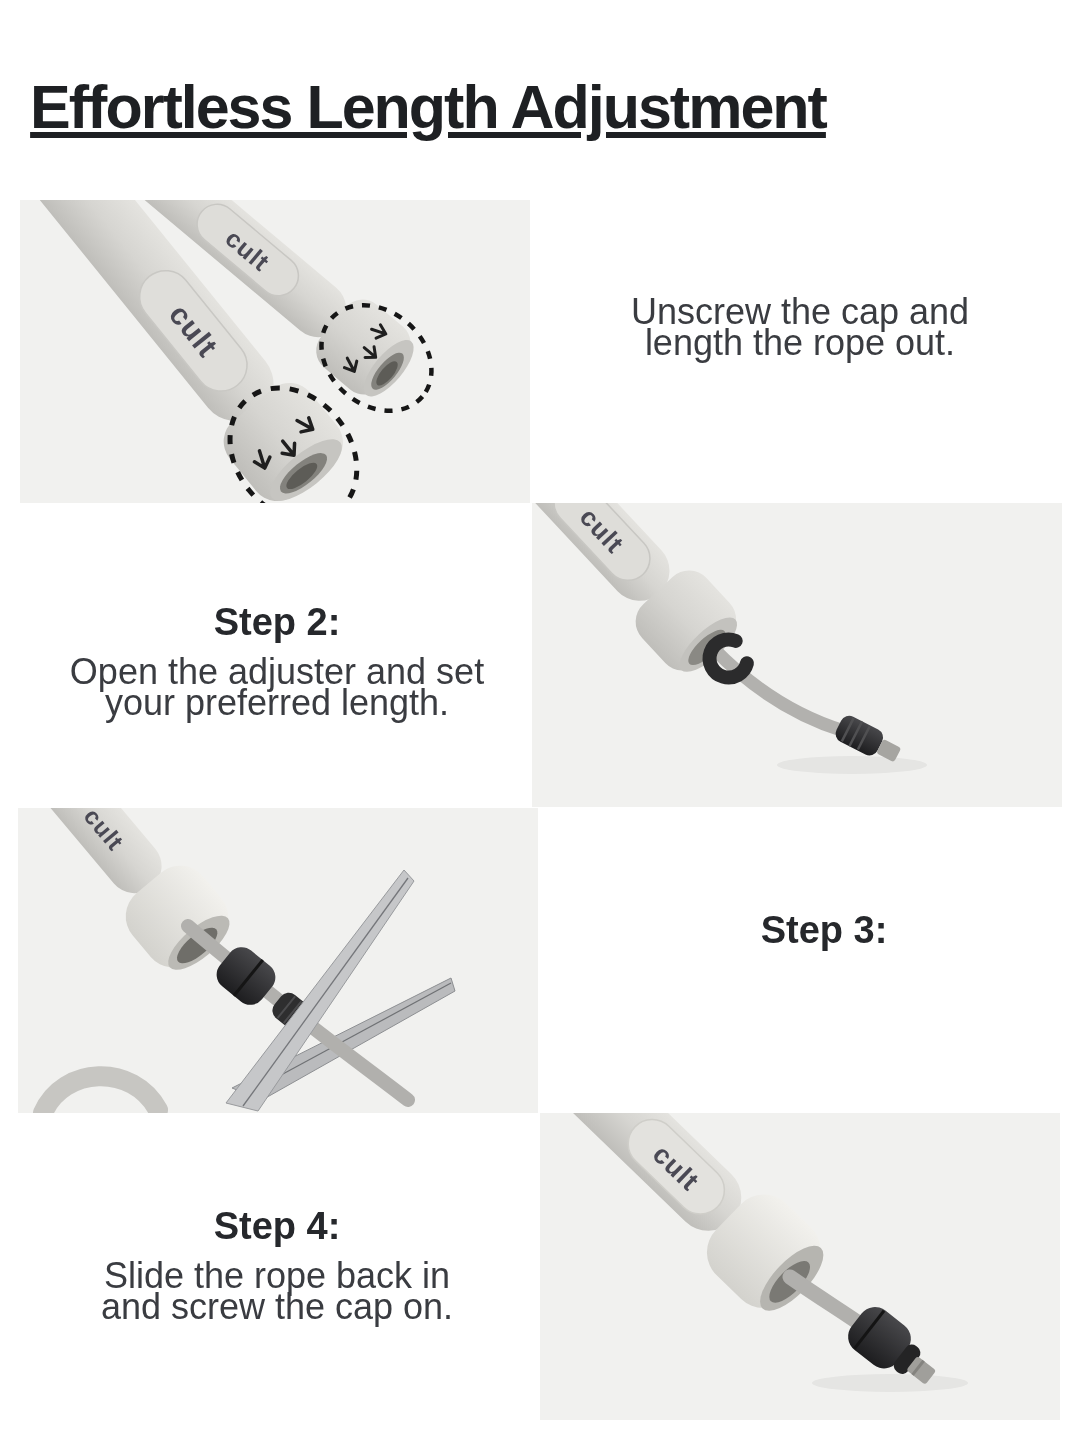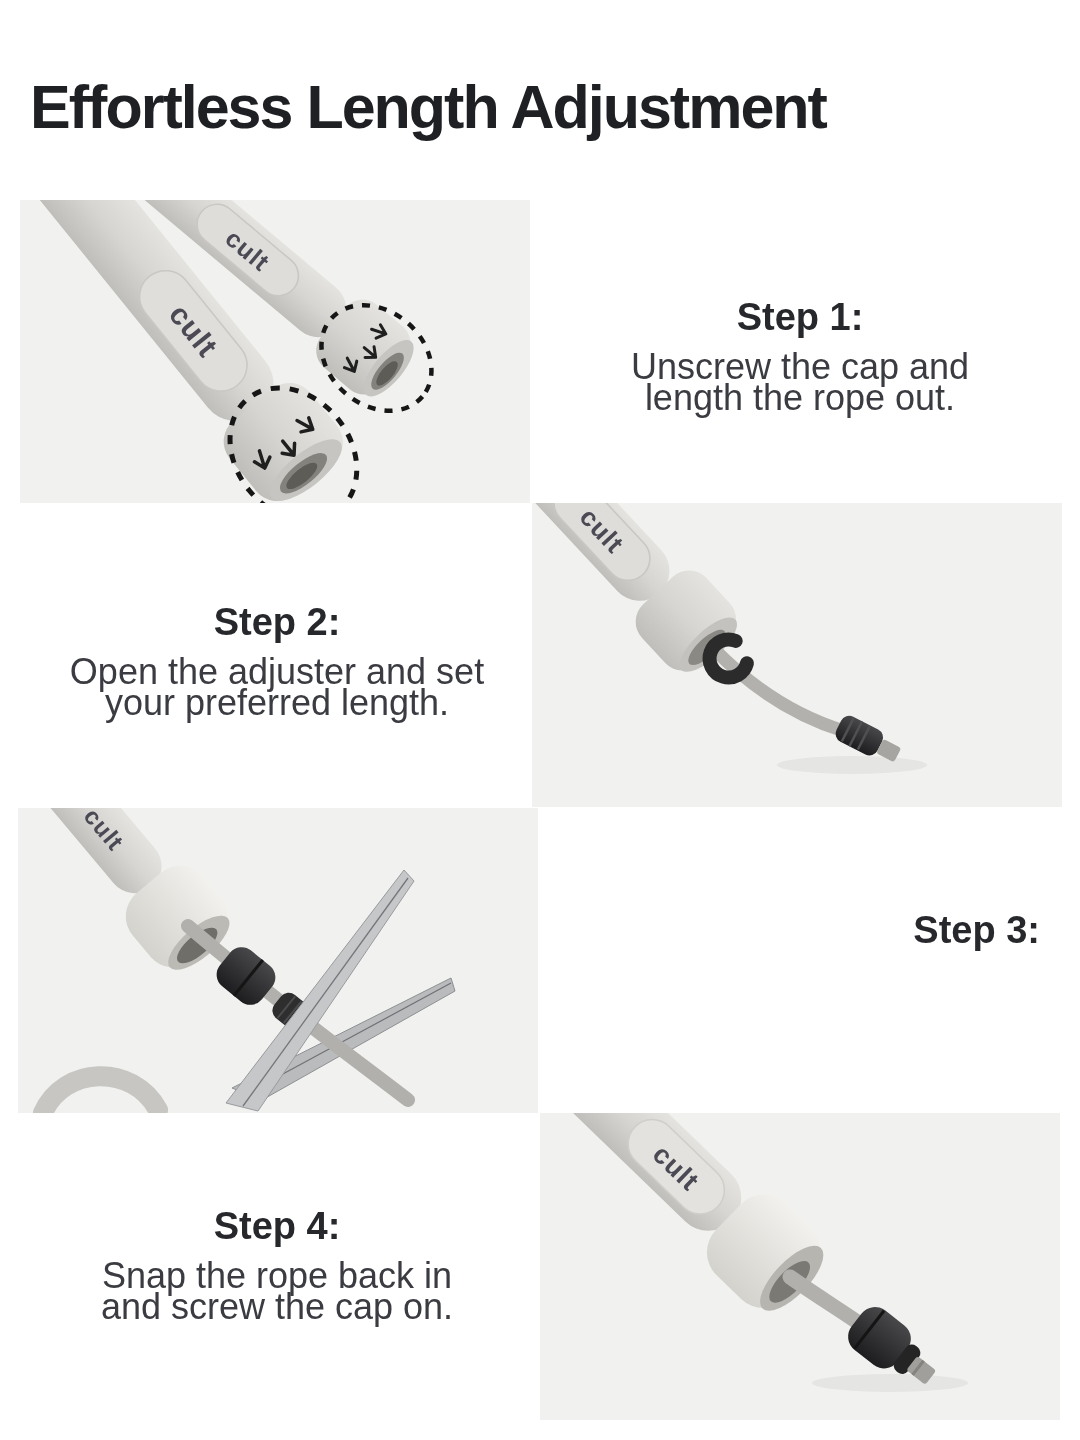--- a/index.html
+++ b/index.html
@@ -2,21 +2,21 @@
 <html><head>
 <meta charset="utf-8">
 <style>
   html,body { margin:0; padding:0; background:#ffffff; }
   .canvas {
     position:relative; width:1080px; height:1440px; background:#ffffff;
     font-family:"Liberation Sans", sans-serif; overflow:hidden;
   }
   .title {
     position:absolute; top:72px; left:0; width:856px; text-align:center;
-    font-size:61px; font-weight:bold; letter-spacing:-2px; color:#1e2023;
+    font-size:61px; font-weight:bold; letter-spacing:-2px; color:#1e2023;text-decoration:underline;
   }
   .photo {
     position:absolute; background:#f1f1ef; overflow:hidden;
   }
   .photo svg { display:block; width:100%; height:100%; }
   .step { position:absolute; width:480px; text-align:center; }
   .step .step-heading {
     font-size:38px; font-weight:bold; color:#26282c; line-height:1.15; margin:0 0 11px 0;
   }
   .step .step-body {
@@ -188,40 +188,39 @@
         <rect x="-36" y="-25" width="58" height="50" rx="17" fill="url(#p4bg)"></rect>
         <path d="M -20 -24 V 24" stroke="#141414" stroke-width="3"></path>
         <rect x="20" y="-16" width="16" height="32" rx="7" fill="#242425"></rect>
         <rect x="34" y="-9" width="24" height="18" rx="3" fill="#a09f9b"></rect>
         <path d="M 42 -9 V 9" stroke="#84837f" stroke-width="3"></path>
       </g>
     </svg>
   </div>
 
   <div class="step" style="left:560px; top:296px;">
-    <h2 class="step-heading">Step 1:</h2>
     <p class="step-body">
       <span style="display:block">Unscrew the cap and</span>
       <span style="display:block">length the rope out.</span>
     </p>
   </div>
 
   <div class="step" style="left:37px; top:601px;">
     <h2 class="step-heading">Step 2:</h2>
     <p class="step-body">
       <span style="display:block">Open the adjuster and set</span>
       <span style="display:block">your preferred length.</span>
     </p>
   </div>
 
-  <div class="step" style="left:560px; top:909px;text-align:right;">
+  <div class="step" style="left:584px; top:909px;">
     <h2 class="step-heading">Step 3:</h2>
   </div>
 
   <div class="step" style="left:37px; top:1205px;">
     <h2 class="step-heading">Step 4:</h2>
     <p class="step-body">
-      <span style="display:block">Snap the rope back in</span>
+      <span style="display:block">Slide the rope back in</span>
       <span style="display:block">and screw the cap on.</span>
     </p>
   </div>
 
 </div>
 
 </body></html>

